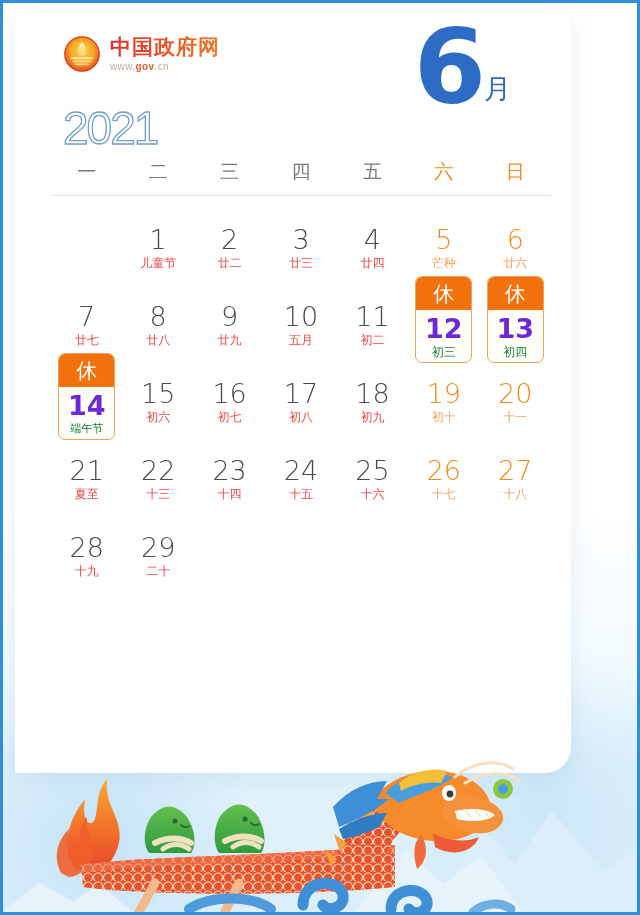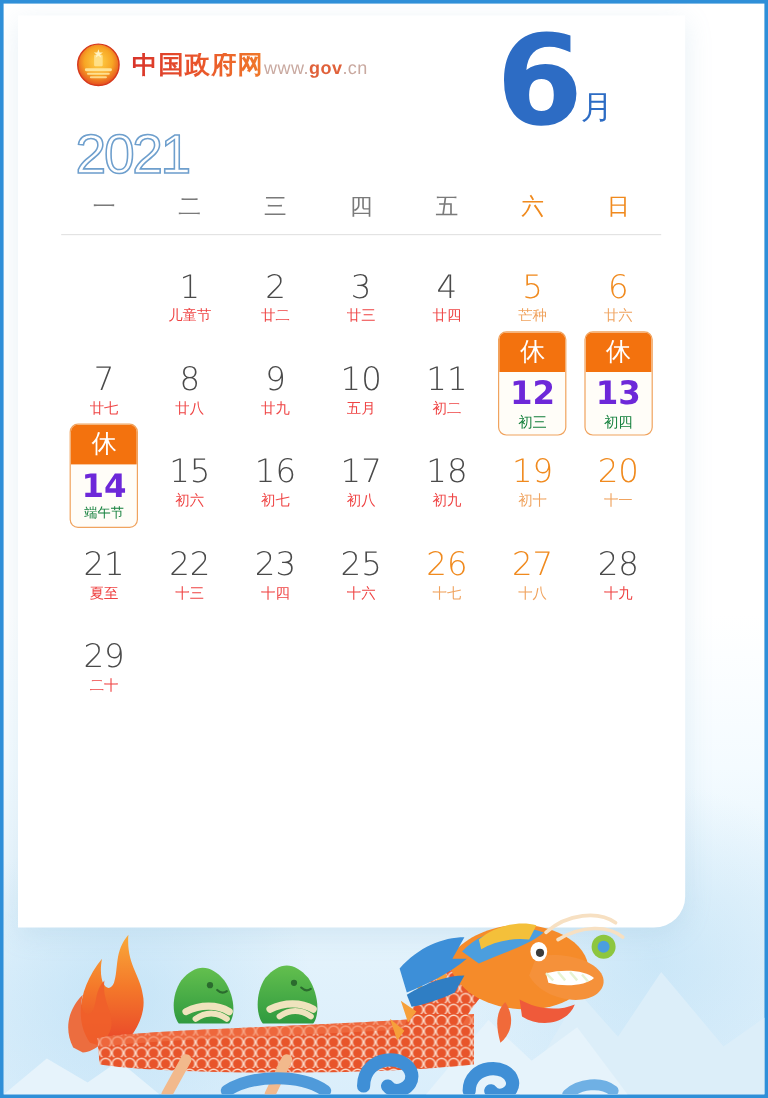--- a/index.html
+++ b/index.html
@@ -82,38 +82,37 @@
     align-items: center;
     gap: 9px;
   }
   .emblem {
     width: 38px;
     height: 38px;
     flex: 0 0 38px;
   }
   .brand-text {
     display: flex;
-    flex-direction: row;
+    flex-direction: column;
     justify-content: center;
     line-height: 1;
-    align-items: flex-end;
   }
   .brand-name {
     font-size: 21px;
     font-weight: bold;
     letter-spacing: 1px;
     background: linear-gradient(90deg, #d8342a 0%, #e8512b 45%, #f07a2a 100%);
     -webkit-background-clip: text;
     background-clip: text;
     color: transparent;
     white-space: nowrap;
   }
   .brand-url {
     margin-top: 5px;
-    font-size: 15px;
+    font-size: 10px;
     letter-spacing: .4px;
     color: #c9a9a0;
     white-space: nowrap;
   }
   .brand-url .gov {
     color: #e0613a;
     font-weight: bold;
   }
 
   .year {
@@ -414,20 +413,24 @@
         </div>
         <div class="cell">
           <div class="d-num">22</div>
           <div class="d-sub">十三</div>
         </div>
         <div class="cell">
           <div class="d-num">23</div>
           <div class="d-sub">十四</div>
         </div>
         <div class="cell">
+          <div class="d-num">24</div>
+          <div class="d-sub">十五</div>
+        </div>
+        <div class="cell">
           <div class="d-num">25</div>
           <div class="d-sub">十六</div>
         </div>
         <div class="cell weekend">
           <div class="d-num">26</div>
           <div class="d-sub">十七</div>
         </div>
         <div class="cell weekend">
           <div class="d-num">27</div>
           <div class="d-sub">十八</div>

